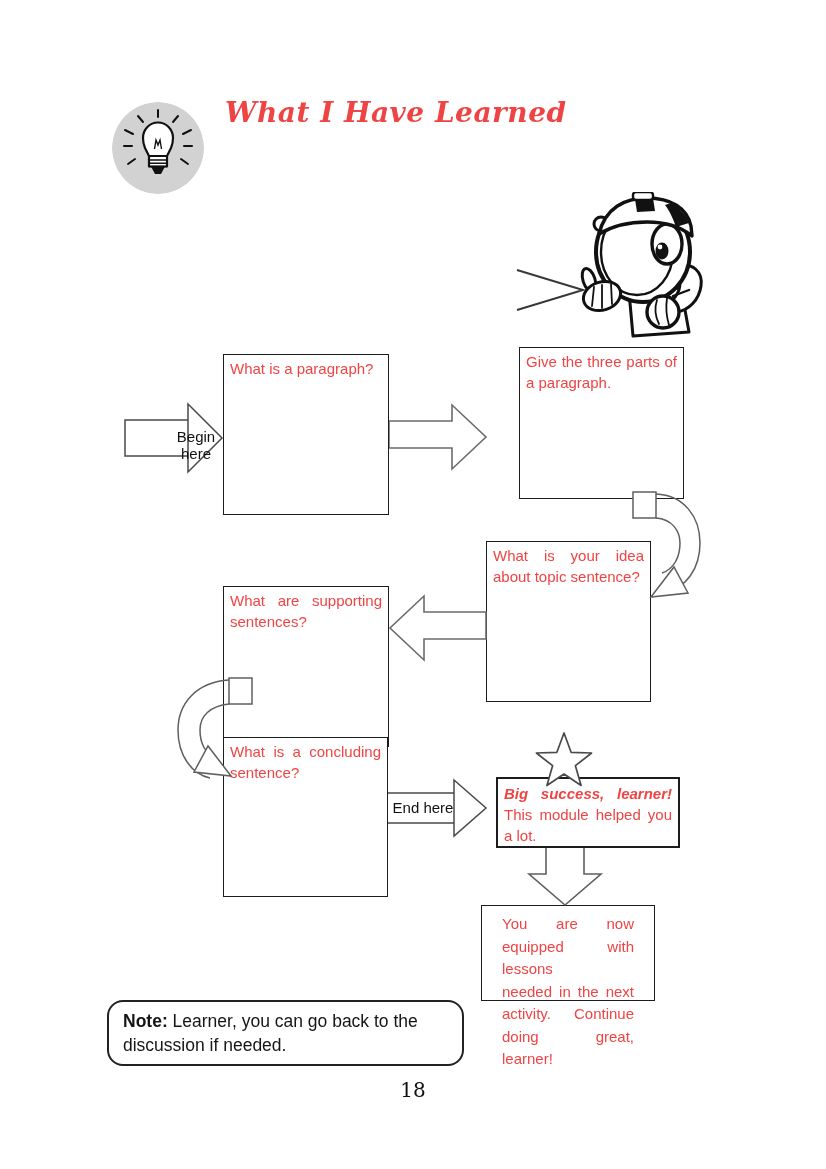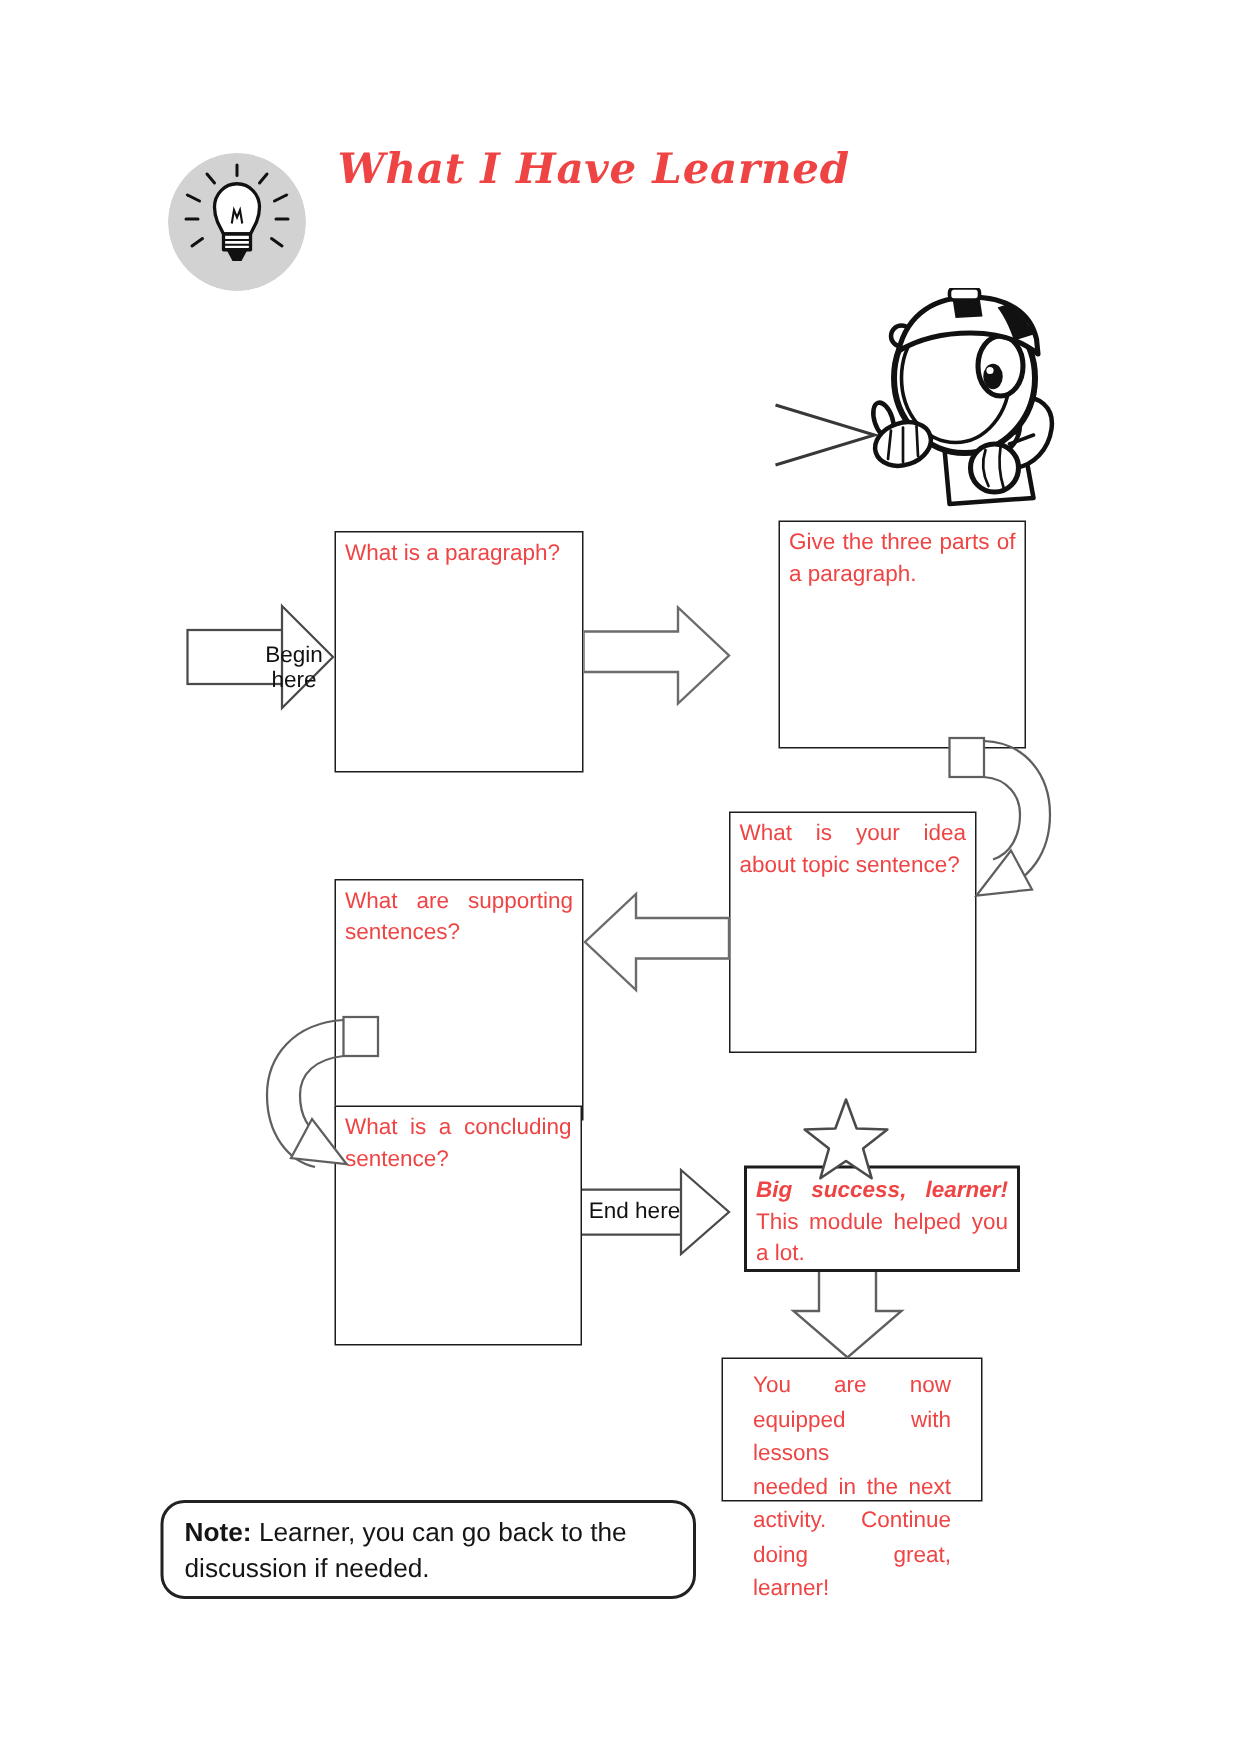--- a/index.html
+++ b/index.html
@@ -149,14 +149,15 @@
   </svg>
 
   <svg class="arrow" style="left:525px;top:846px" width="80" height="62" viewBox="0 0 80 62">
     <polygon points="21,0 21,28 4,28 40,59 76,28 59,28 59,0" fill="#fff" stroke="#5f5f5f" stroke-width="1.6"></polygon>
   </svg>
 
   <div class="note">
     <b>Note:</b> <span>Learner, you can go back to the discussion if needed.</span>
   </div>
 
+  <div class="pageno">18</div>
 
 </div>
 
 </body></html>

